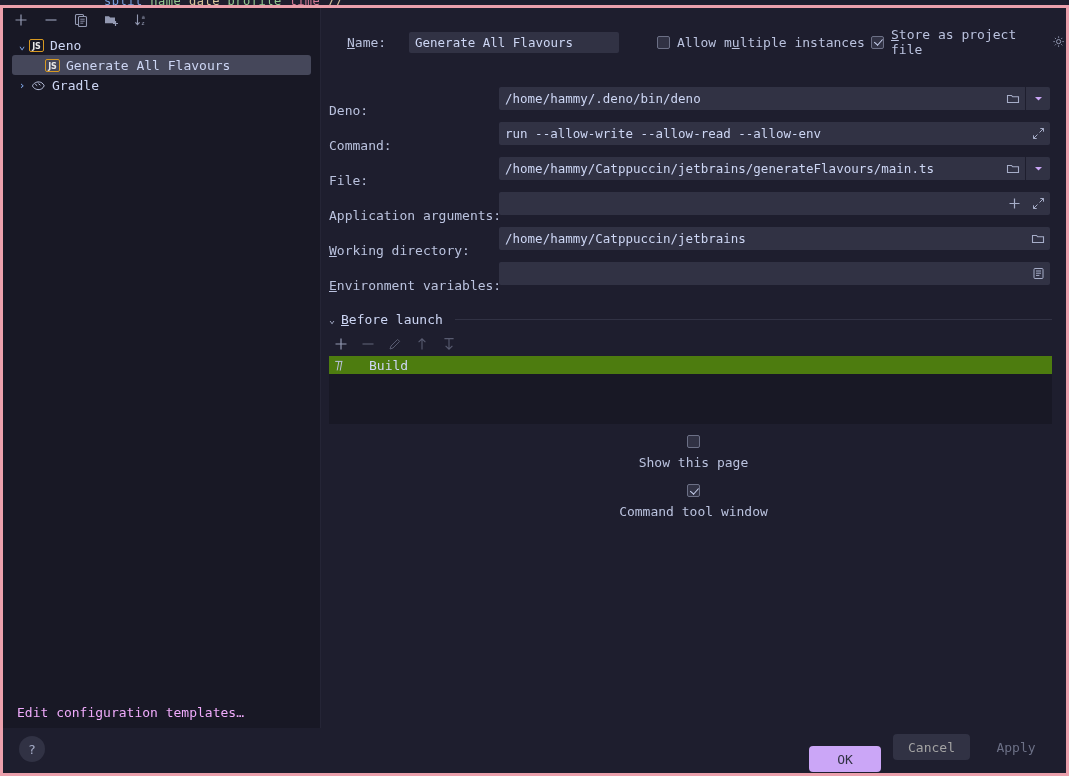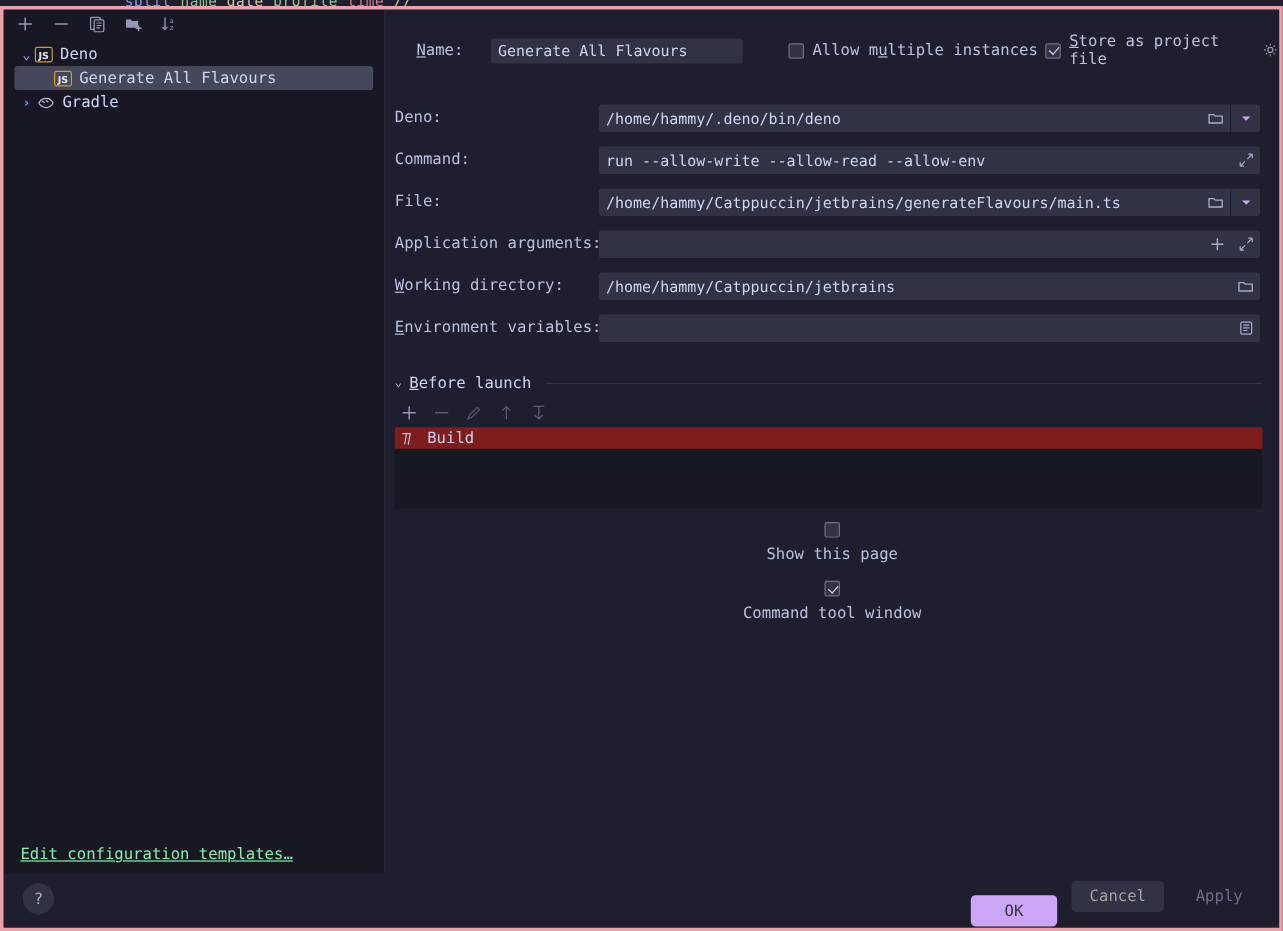--- a/index.html
+++ b/index.html
@@ -123,24 +123,23 @@
   .gradle-ico {
     margin-right: 6px; margin-left: 2px;
     color: #bac2de;
     flex: none;
     display: inline-flex;
   }
   #edit-templates {
     position: absolute;
     left: 14px;
     bottom: 8px;
-    color: #86efac;
+    color: #f0abfc;
     font-size: 13px;
     cursor: pointer;
-    text-decoration: underline;
   }
 
   
   #content {
     flex: 1 1 auto;
     position: relative;
     background: #1e1e2e;
     border-left: 1px solid #252536;
   }
 
@@ -211,21 +210,21 @@
     left: 0; top: 78px;
     right: 0;
   }
   .frow {
     position: relative;
     height: 35px;
   }
   .frow > .lbl {
     position: absolute;
     left: 8px;
-    top: 5px;
+    top: 17px;
   }
   .fbox {
     position: absolute;
     left: 178px;
     right: 16px;
     top: 1px;
     height: 23px;
     background: #313244;
     border-radius: 2px;
     display: flex;
@@ -280,25 +279,25 @@
   }
   .bl-ico { color: #9399b2; display: flex; cursor: default; }
   .bl-ico.dim { color: #585b70; }
   #bl-list {
     background: #181825;
     height: 68px;
     position: relative;
   }
   #bl-item {
     height: 18px;
-    background: #7f1d1d;
+    background: #4d7c0f;
     display: flex;
     align-items: center;
     padding-left: 4px;
-    gap: 10px;
+    gap: 23px;
     font-size: 13px;
     color: #cdd6f4;
   }
   #bl-checks {
     display: flex;
     align-items: center;
     gap: 7px;
     margin-top: 11px;
     padding-left: 6px;
     font-size: 13px;

